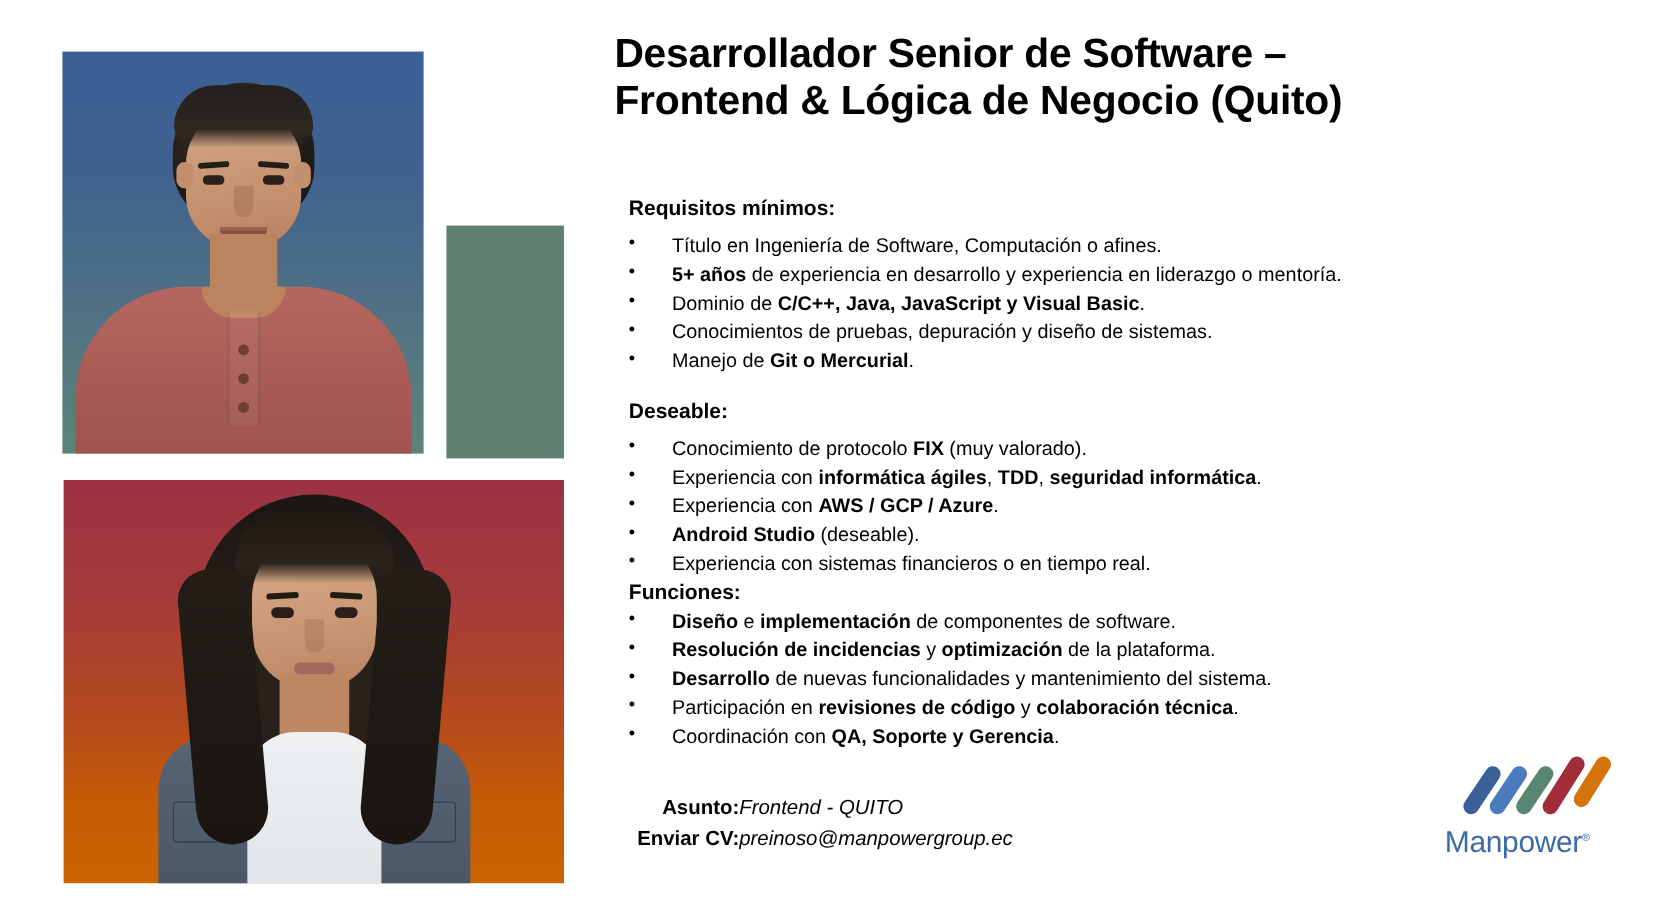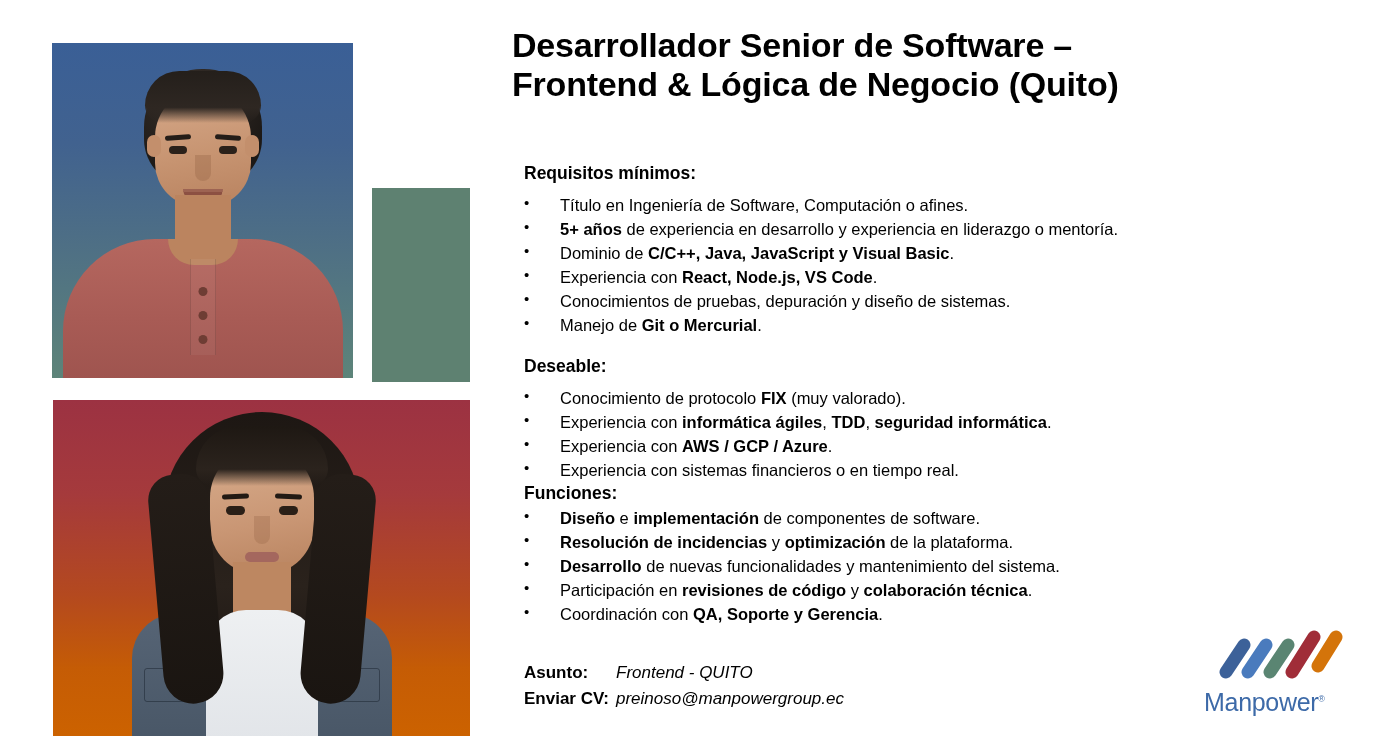--- a/index.html
+++ b/index.html
@@ -147,21 +147,21 @@
   ul.blist li {
     position:relative; padding-left:36px;
     font-size:16.5px; line-height:1.46; white-space:nowrap;
   }
   ul.blist li::before {
     content:"•"; position:absolute; left:0; top:-1px; font-size:15px; color:#000;
   }
   ul.blist li b { font-weight:bold; }
 
   #contact { position:absolute; left:524px; top:660px; font-size:17px; line-height:1.5; }
-  #contact .row { display:flex; }
+  #contact .row { display:flex;text-align:right; }
   #contact .lbl { font-weight:bold; width:92px; flex:0 0 92px; }
   #contact .val { white-space:pre;font-style:italic; }
 
   
   #logo { position:absolute; left:1196px; top:628px; width:150px; height:100px; }
   #logo .bars { position:relative; width:130px; height:50px; margin-left:18px; }
   #logo .wordmark {
     position:absolute; left:8px; top:60px;
     font-size:25px; color:#3d6aa8; letter-spacing:-0.3px;
   }
@@ -226,33 +226,33 @@
   </div>
 
   <div id="content">
 
     <div class="section-head">Requisitos mínimos:</div>
     <div class="gap-sm"></div>
     <ul class="blist">
         <li>Título en Ingeniería de Software, Computación o afines.</li>
         <li><b>5+ años</b> de experiencia en desarrollo y experiencia en liderazgo o mentoría.</li>
         <li>Dominio de <b>C/C++, Java, JavaScript y Visual Basic</b>.</li>
-        <li>Experiencia con <b>React, Node.js, VS Code</b>.</li>
         <li>Conocimientos de pruebas, depuración y diseño de sistemas.</li>
         <li>Manejo de <b>Git o Mercurial</b>.</li>
       </ul>
 
     <div class="gap-md"></div>
 
     <div class="section-head">Deseable:</div>
     <div class="gap-sm"></div>
     <ul class="blist">
         <li>Conocimiento de protocolo <b>FIX</b> (muy valorado).</li>
         <li>Experiencia con <b>informática ágiles</b>, <b>TDD</b>, <b>seguridad informática</b>.</li>
         <li>Experiencia con <b>AWS / GCP / Azure</b>.</li>
+        <li><b>Android Studio</b> (deseable).</li>
         <li>Experiencia con sistemas financieros o en tiempo real.</li>
       </ul>
 
     <div class="section-head">Funciones:</div>
     <ul class="blist">
         <li><b>Diseño</b> e <b>implementación</b> de componentes de software.</li>
         <li><b>Resolución de incidencias</b> y <b>optimización</b> de la plataforma.</li>
         <li><b>Desarrollo</b> de nuevas funcionalidades y mantenimiento del sistema.</li>
         <li>Participación en <b>revisiones de código</b> y <b>colaboración técnica</b>.</li>
         <li>Coordinación con <b>QA, Soporte y Gerencia</b>.</li>

